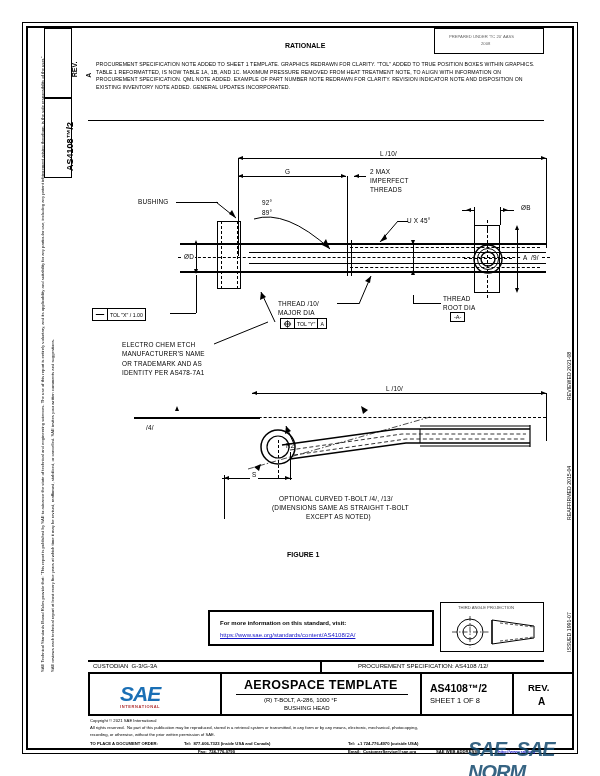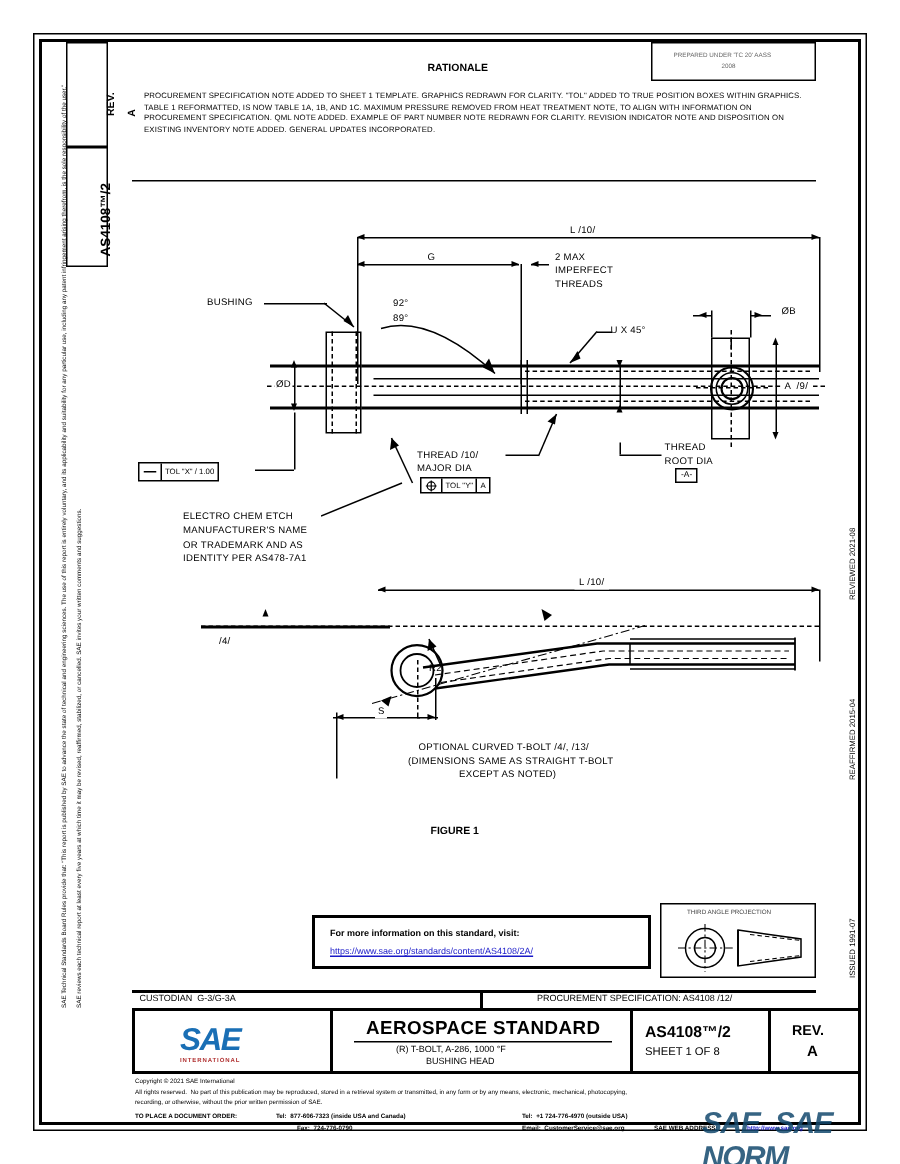--- a/index.html
+++ b/index.html
@@ -319,21 +319,21 @@
   <div class="txt sm" style="left:358px;top:663px;">PROCUREMENT SPECIFICATION: AS4108 /12/</div>
 
   <div id="tb">
     <div id="tbLogo">
       <div class="saelogo" style="position:absolute;left:30px;top:8px;">
         <div class="saeword">SAE</div>
         <div class="saesub" style="margin-top:-2px;">INTERNATIONAL</div>
       </div>
     </div>
     <div id="tbMain">
-      <div class="txt b" style="left:22px;top:4px;font-size:12.5px;letter-spacing:.3px;">AEROSPACE STANDARD</div>
+      <div class="txt b" style="left:22px;top:4px;font-size:12.5px;letter-spacing:.3px;">AEROSPACE TEMPLATE</div>
       <div class="ln" style="left:14px;top:20px;width:172px;height:1.4px;"></div>
       <div class="txt sm" style="left:42px;top:23px;">(R) T-BOLT, A-286, 1000 °F</div>
       <div class="txt sm" style="left:62px;top:31px;">BUSHING HEAD</div>
     </div>
     <div id="tbNum">
       <div class="txt b" style="left:8px;top:8px;font-size:10.5px;">AS4108™/2</div>
       <div class="txt sm" style="left:8px;top:23px;font-size:7.5px;">SHEET 1 OF 8</div>
     </div>
     <div id="tbRev">
       <div class="txt b" style="left:14px;top:8px;font-size:9.5px;">REV.</div>

